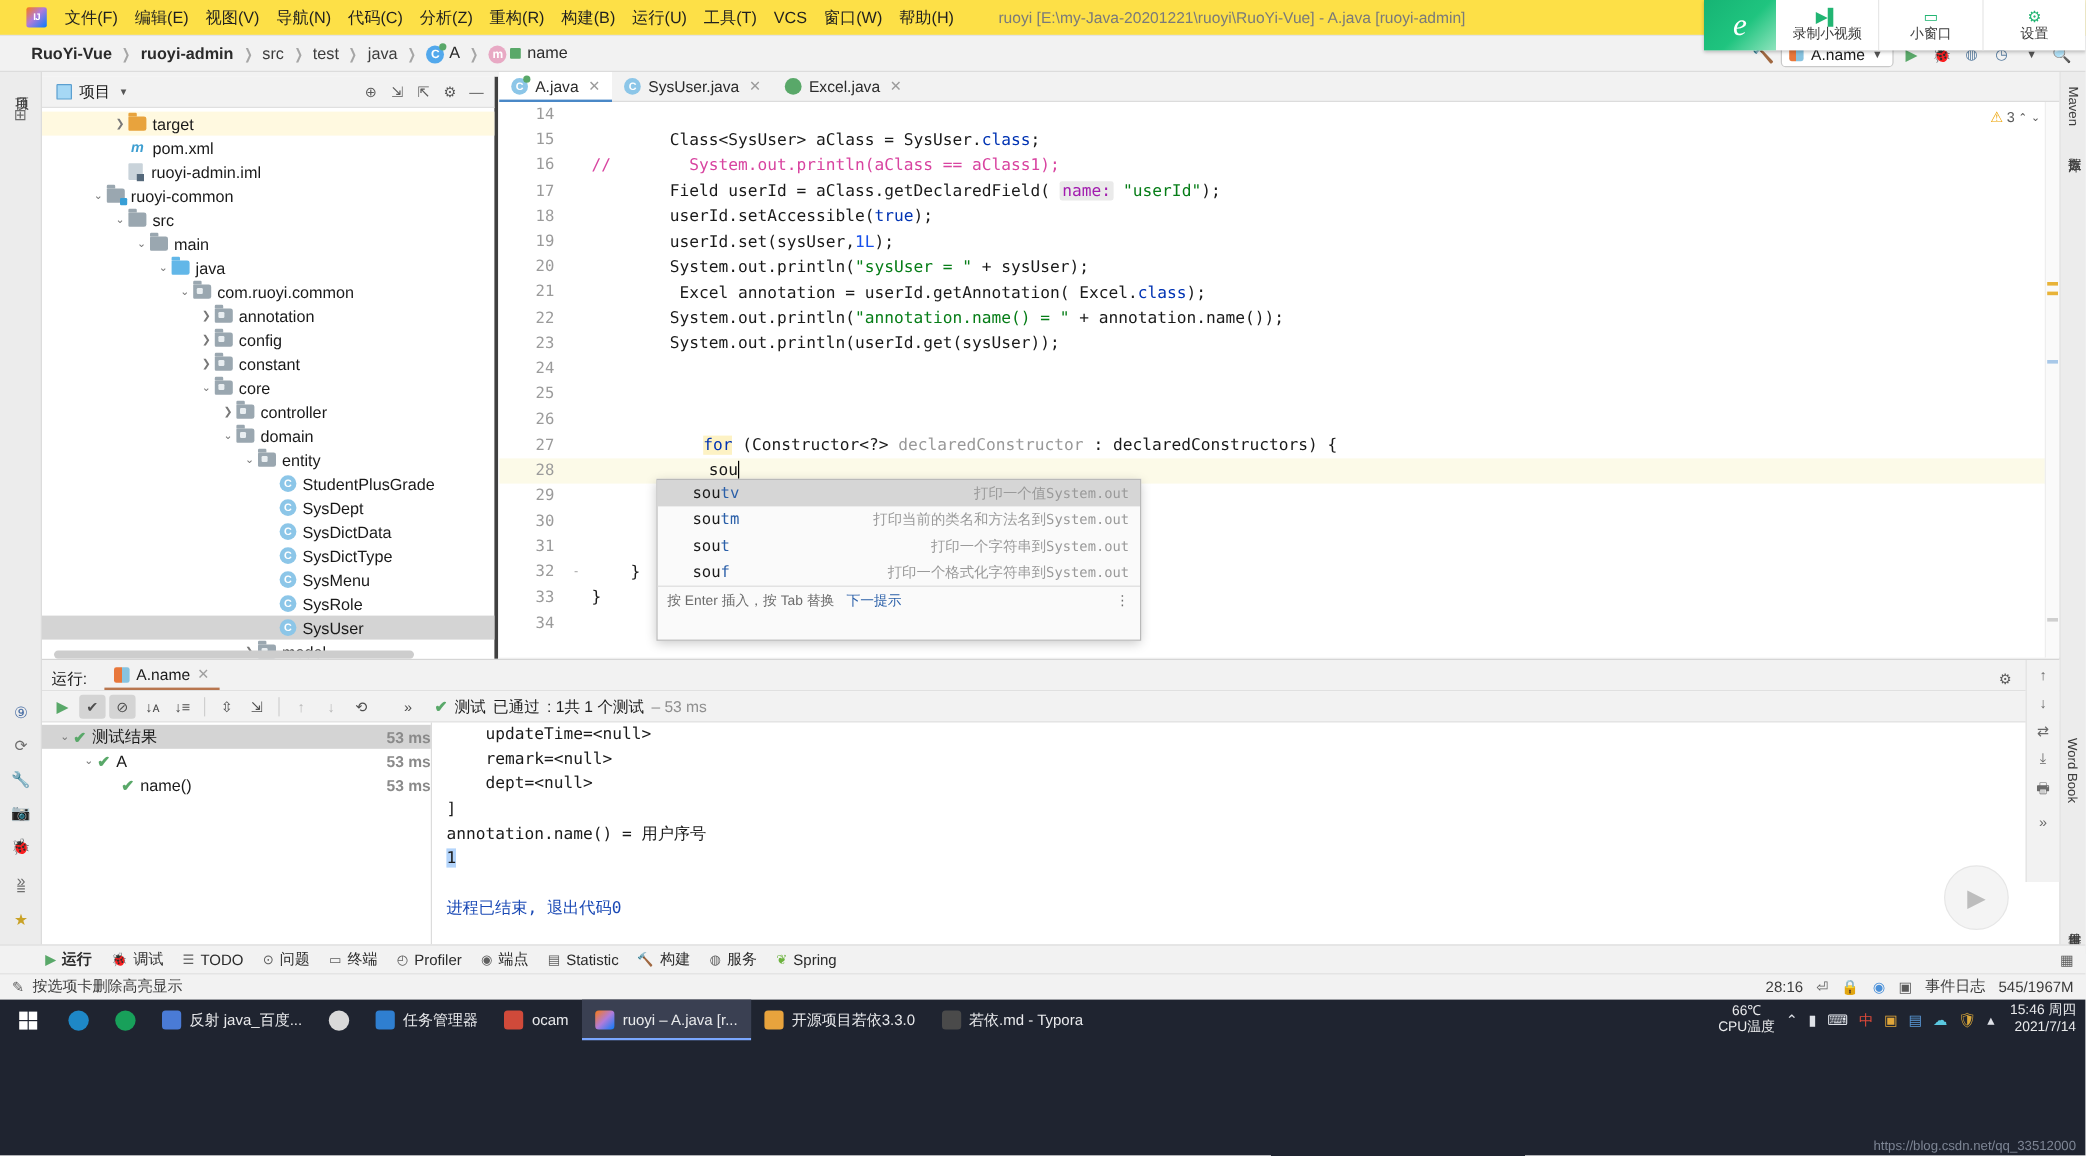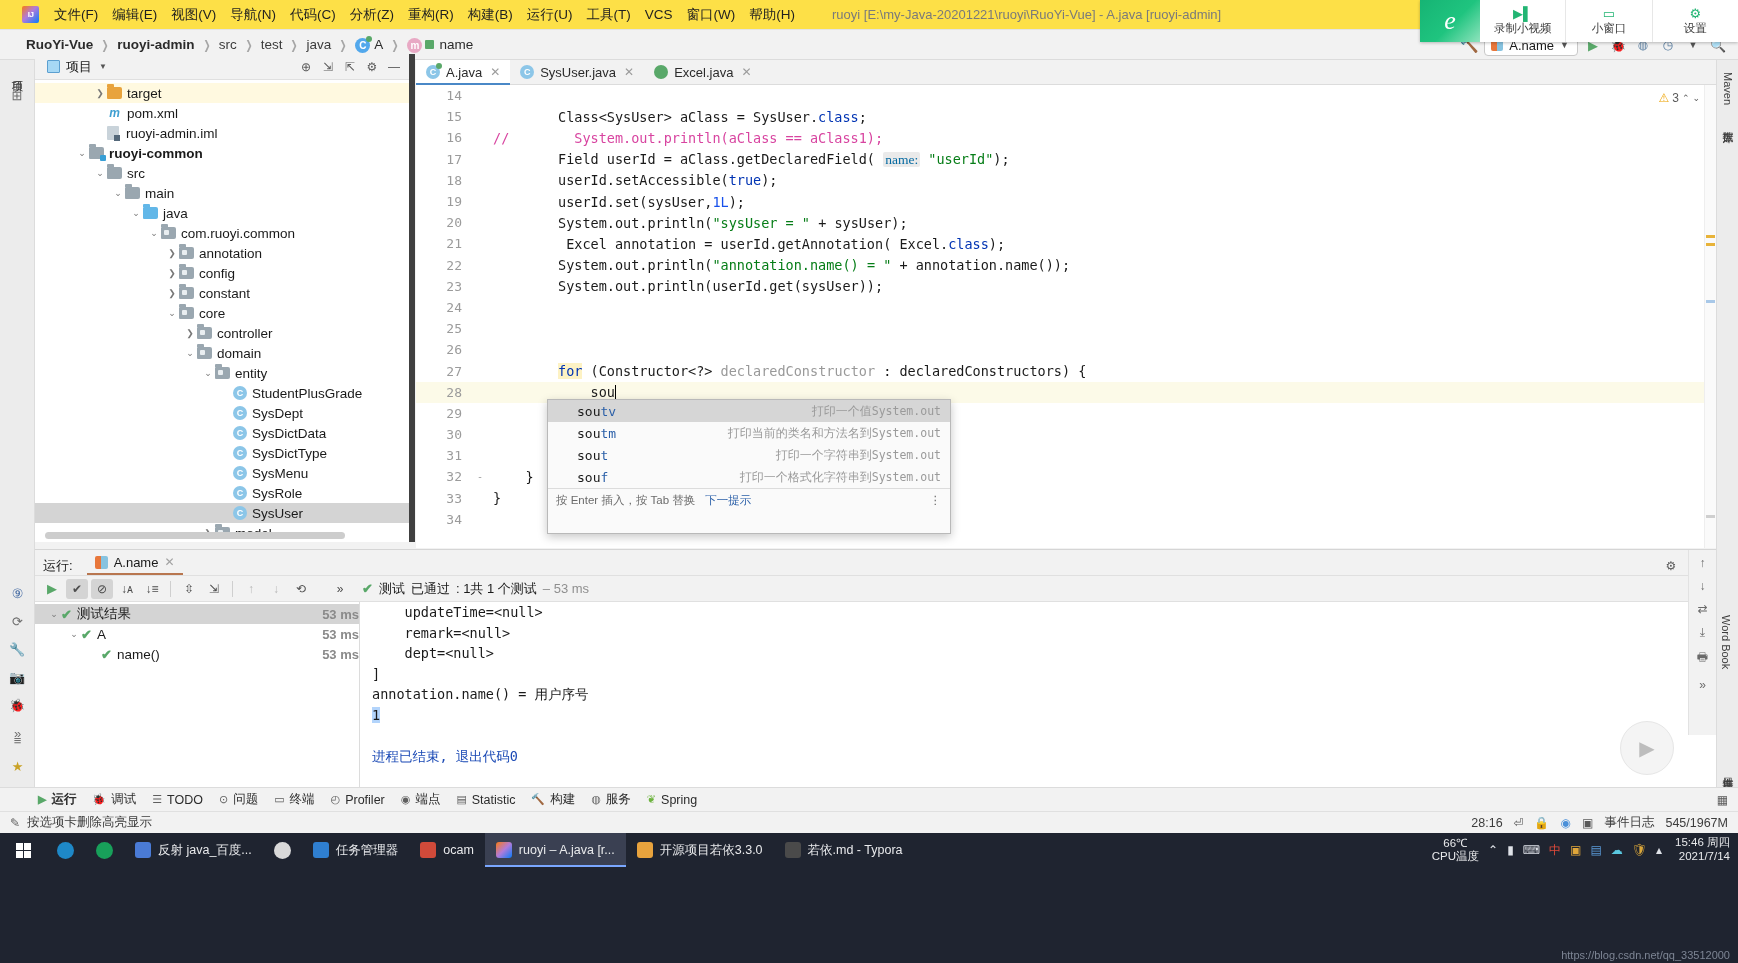--- a/index.html
+++ b/index.html
@@ -120,22 +120,22 @@
 
   
   .right-strip {
     position: absolute; right: 0; top: 60px; width: 22px; height: 735px;
     background: #ececec; border-left: 1px solid #dcdcdc;
   }
   .right-strip .vtab { writing-mode: vertical-rl; font-size: 11px; }
 
   
   .project-panel {
-    position: absolute; left: 35px; top: 54px; width: 380px; height: 488px;
-    background: #fff; border-right: 6px solid #404040;
+    position: absolute; left: 35px; top: 64px; width: 380px; height: 488px;
+    background: #fff; border-right: 3px solid #404040;
   }
   .panel-head {
     height: 26px; display: flex; align-items: center;
     background: #f2f2f2; border-bottom: 1px solid #e0e0e0; padding: 0 4px;
   }
   .panel-title { font-size: 13px; margin-left: 6px; }
   .blue-sq {
     width: 13px; height: 13px; background: #a6d8f5; border: 1px solid #5b9fd0;
     border-radius: 1px; margin-left: 8px;
   }
@@ -185,21 +185,21 @@
   }
   .iml-icon {
     width: 12px; height: 14px; flex: none; margin-right: 7px;
     background: #c9d3da; border-radius: 1px; position: relative;
   }
   .iml-icon::after {
     content: ""; position: absolute; right: -1px; bottom: -1px; width: 6px; height: 6px;
     background: #54687a;
   }
   .tlabel { color: #1a1a1a; }
-  .tlabel.bold { font-weight: bold; text-align: right; }
+  .tlabel.bold { font-weight: normal; text-align: right; }
   .tree-hscroll {
     position: absolute; left: 10px; bottom: 3px; width: 355px; height: 7px;
   }
   .tree-hscroll i {
     display: block; width: 300px; height: 7px; background: #cdcdcd; border-radius: 4px;
   }
 
   
   .editor-wrap {
     position: absolute; left: 416px; top: 60px; width: 1300px; height: 488px;
@@ -245,23 +245,23 @@
   }
   .fold {
     width: 18px; flex: none; text-align: center; color: #a0a0a0; font-size: 10px;
   }
   .code-text { white-space: pre; padding-left: 4px; }
   .k  { color: #0033b3; }
   .s  { color: #067d17; }
   .n  { color: #1750eb; }
   .cm { color: #d844a0; }
   .pill {
-    background: #eaeaea; color: #0369a1; border-radius: 2px; padding: 0 2px; font-family: Liberation Serif, serif;
-  }
-  .kw-hl { background: #fdf2c4; }
+    background: #eaeaea; color: #a21caf; border-radius: 2px; padding: 0 2px;
+  }
+  .kw-hl { background: #fdf2c4; margin-left: 28px; }
   .dim { color: #999; }
   .caret {
     display: inline-block; width: 1px; height: 15px; background: #000;
     vertical-align: -3px;
   }
 
   
   .err-strip {
     position: absolute; right: 0; top: 25px; width: 12px; height: 463px;
     background: #fafafa; border-left: 1px solid #eee;

